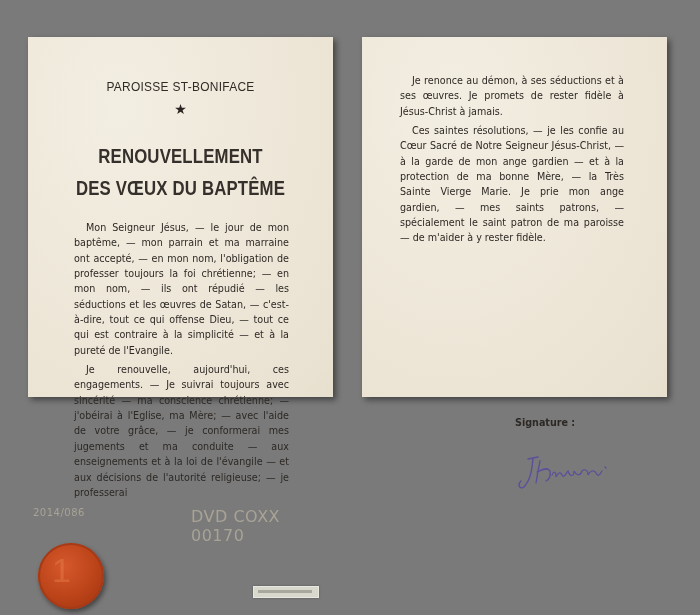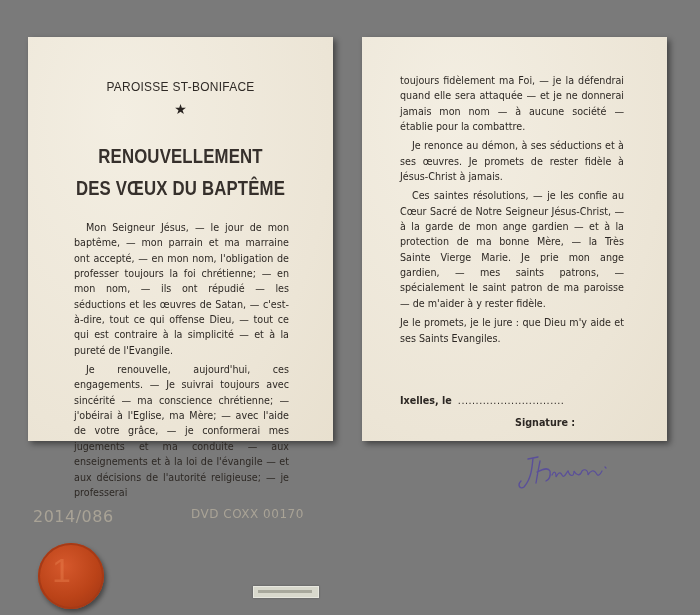--- a/index.html
+++ b/index.html
@@ -3,21 +3,21 @@
 <meta charset="utf-8">
 <style>
   html, body { margin:0; padding:0; }
   body {
     width:700px; height:615px; position:relative; overflow:hidden;
     background:#7a7a7a;
     font-family:"DejaVu Sans", sans-serif;
     color:#2b2622;
   }
   .card {
-    position:absolute; top:37px; width:305px; height:404px;
+    position:absolute; top:37px; width:305px; height:360px;
     background:#efe9dc;
     background-image: radial-gradient(ellipse at 30% 20%, #f3eee2 0%, #ece5d6 70%, #e8e0cf 100%);
     box-shadow: 3px 3px 6px rgba(0,0,0,0.45);
     box-sizing:border-box;
   }
   #card-left { left:28px; }
   #card-right { left:362px; }
 
   .parish {
     position:absolute; top:42px; left:0; right:0; text-align:center;
@@ -62,24 +62,24 @@
   .signature-label {
     position:absolute; top:380px; left:153px;
     font-size:9.6px; font-weight:bold; color:#2d2824;text-align:center;
   }
   .signature-ink {
     position:absolute; top:410px; left:148px; width:120px; height:50px;
   }
 
   .pencil {
     position:absolute; font-family:"DejaVu Sans", sans-serif;
-    color:#a9a396; font-size:16px; letter-spacing:0.5px;
+    color:#a9a396; font-size:10px; letter-spacing:0.5px;
   }
   .pencil.inv { left:5px; top:470px; }
-  .pencil.ref { left:163px; top:470px; font-size:12px; }
+  .pencil.ref { left:163px; top:470px; font-size:16px; }
 
   .coin {
     position:absolute; left:38px; top:543px; width:66px; height:66px;
     border-radius:50%;
     background: radial-gradient(circle at 40% 35%, #d5582c 0%, #bb4318 55%, #9a3212 100%);
     box-shadow: 2px 3px 5px rgba(0,0,0,0.45), inset 0 0 0 2px #a63a16;
   }
   .coin-numeral {
     position:absolute; left:14px; top:8px; font-size:34px; color:rgba(240,140,90,0.35);
     font-family:"Liberation Sans", sans-serif;
@@ -104,27 +104,22 @@
   <div class="body-text" style="top:183px;">
     <p class="ind">Mon Seigneur Jésus, — le jour de mon baptême, — mon parrain et ma marraine ont accepté, — en mon nom, l'obligation de professer toujours la foi chrétienne; — en mon nom, — ils ont répudié — les séductions et les œuvres de Satan, — c'est-à-dire, tout ce qui offense Dieu, — tout ce qui est contraire à la simplicité — et à la pureté de l'Evangile.</p>
     <p class="ind">Je renouvelle, aujourd'hui, ces engagements. — Je suivrai toujours avec sincérité — ma conscience chrétienne; — j'obéirai à l'Eglise, ma Mère; — avec l'aide de votre grâce, — je conformerai mes jugements et ma conduite — aux enseignements et à la loi de l'évangile — et aux décisions de l'autorité religieuse; — je professerai</p>
   </div>
   <div class="pencil inv">2014/086</div>
   <div class="pencil ref">DVD COXX 00170</div>
 </div>
 
 <div class="card" id="card-right">
   <div class="body-text" style="top:36px;">
-    <p>toujours fidèlement ma Foi, — je la défendrai quand elle sera attaquée — et je ne donnerai jamais mon nom — à aucune société — établie pour la combattre.</p>
     <p class="ind">Je renonce au démon, à ses séductions et à ses œuvres. Je promets de rester fidèle à Jésus-Christ à jamais.</p>
     <p class="ind">Ces saintes résolutions, — je les confie au Cœur Sacré de Notre Seigneur Jésus-Christ, — à la garde de mon ange gardien — et à la protection de ma bonne Mère, — la Très Sainte Vierge Marie. Je prie mon ange gardien, — mes saints patrons, — spécialement le saint patron de ma paroisse — de m'aider à y rester fidèle.</p>
-    <p class="strong" style="font-weight:normal;">Je le promets, je le jure : que Dieu m'y aide et ses Saints Evangiles.</p>
-  </div>
-  <div class="place-line">
-    <span>Ixelles, le</span><span class="dots">..............................</span>
   </div>
   <div class="signature-label">Signature :</div>
   <svg class="signature-ink" viewBox="0 0 120 50">
     <path d="M18 12 L28 10 M23 11 C22 22 21 32 14 40 C10 43 7 38 11 34" fill="none" stroke="#5a4f9a" stroke-width="1.4" stroke-linecap="round"></path>
     <path d="M30 14 C28 24 27 30 26 36 M27 25 C33 22 38 20 40 24 C41 30 38 33 36 34" fill="none" stroke="#5a4f9a" stroke-width="1.3" stroke-linecap="round"></path>
     <path d="M42 28 C44 24 46 24 46 30 C48 26 50 24 52 28 C54 32 56 26 58 24 C60 30 64 30 64 24 C66 28 70 30 72 24 C74 22 78 22 78 28 C80 24 84 22 86 26 C88 30 90 28 92 24 M95 20 L96 21" fill="none" stroke="#5a4f9a" stroke-width="1.2" stroke-linecap="round"></path>
   </svg>
 </div>
 
 <div class="coin">

